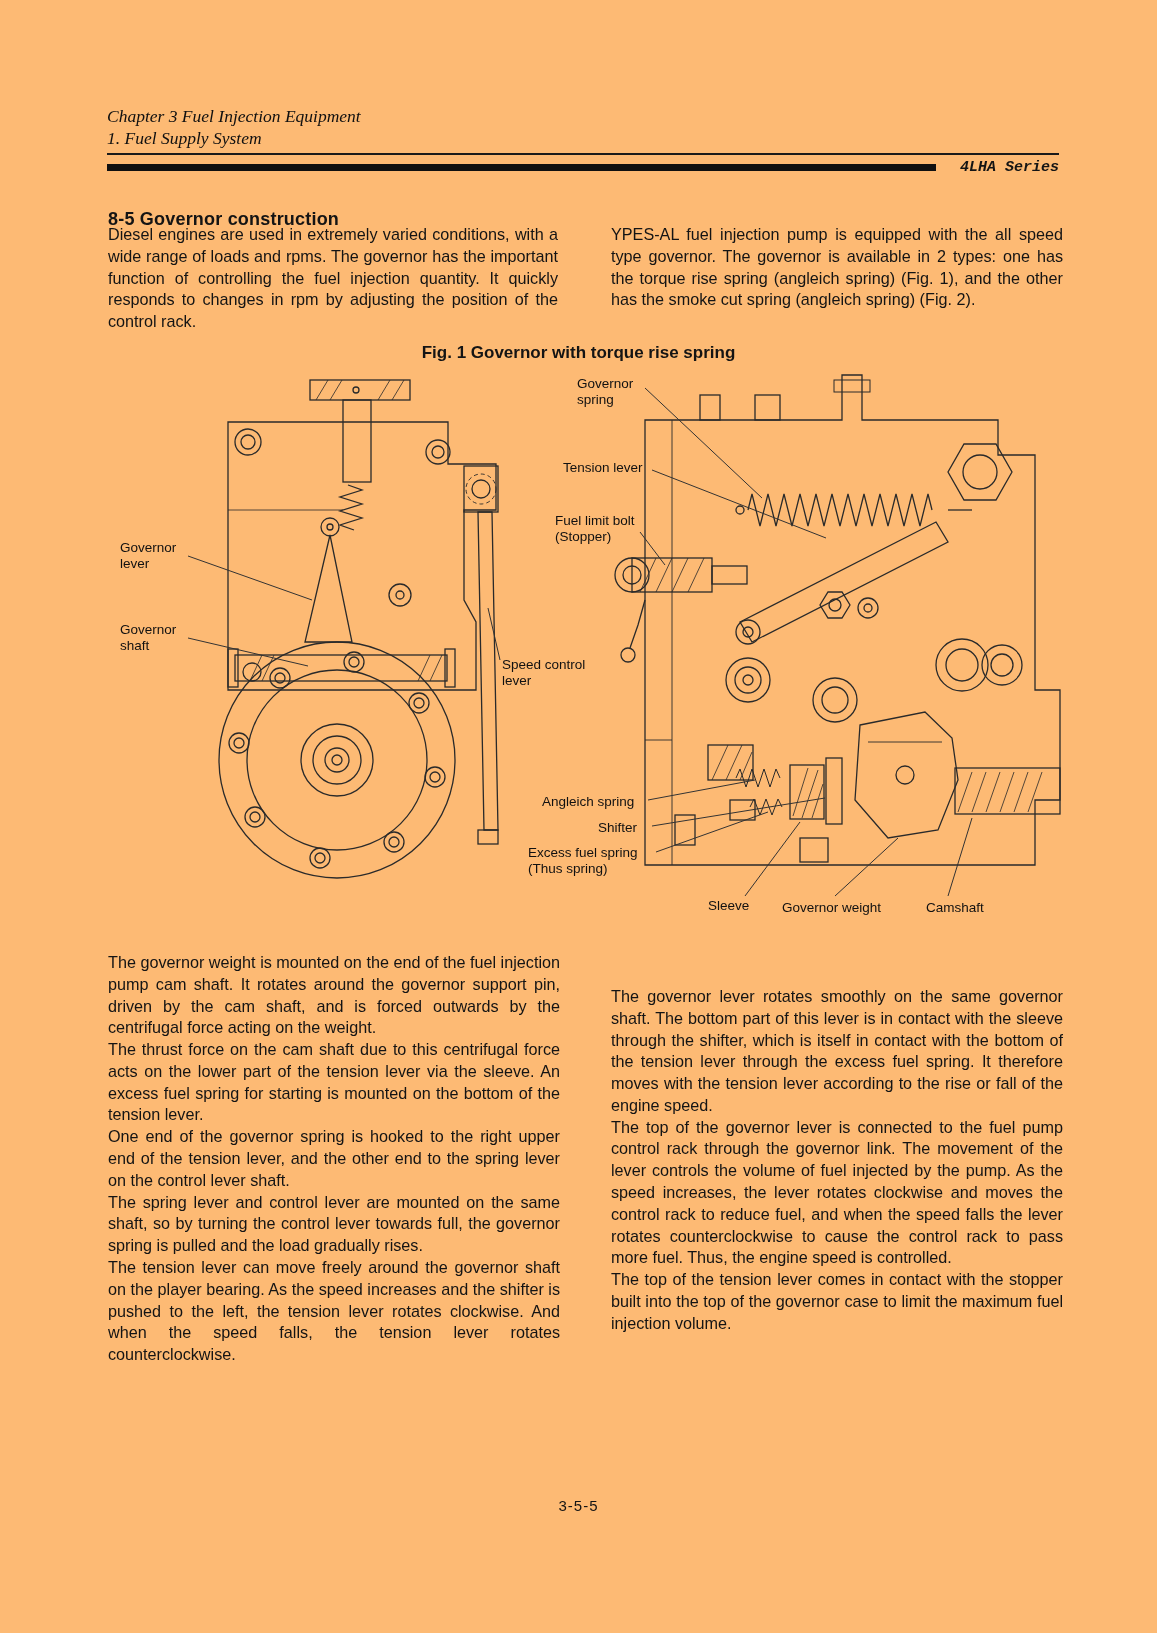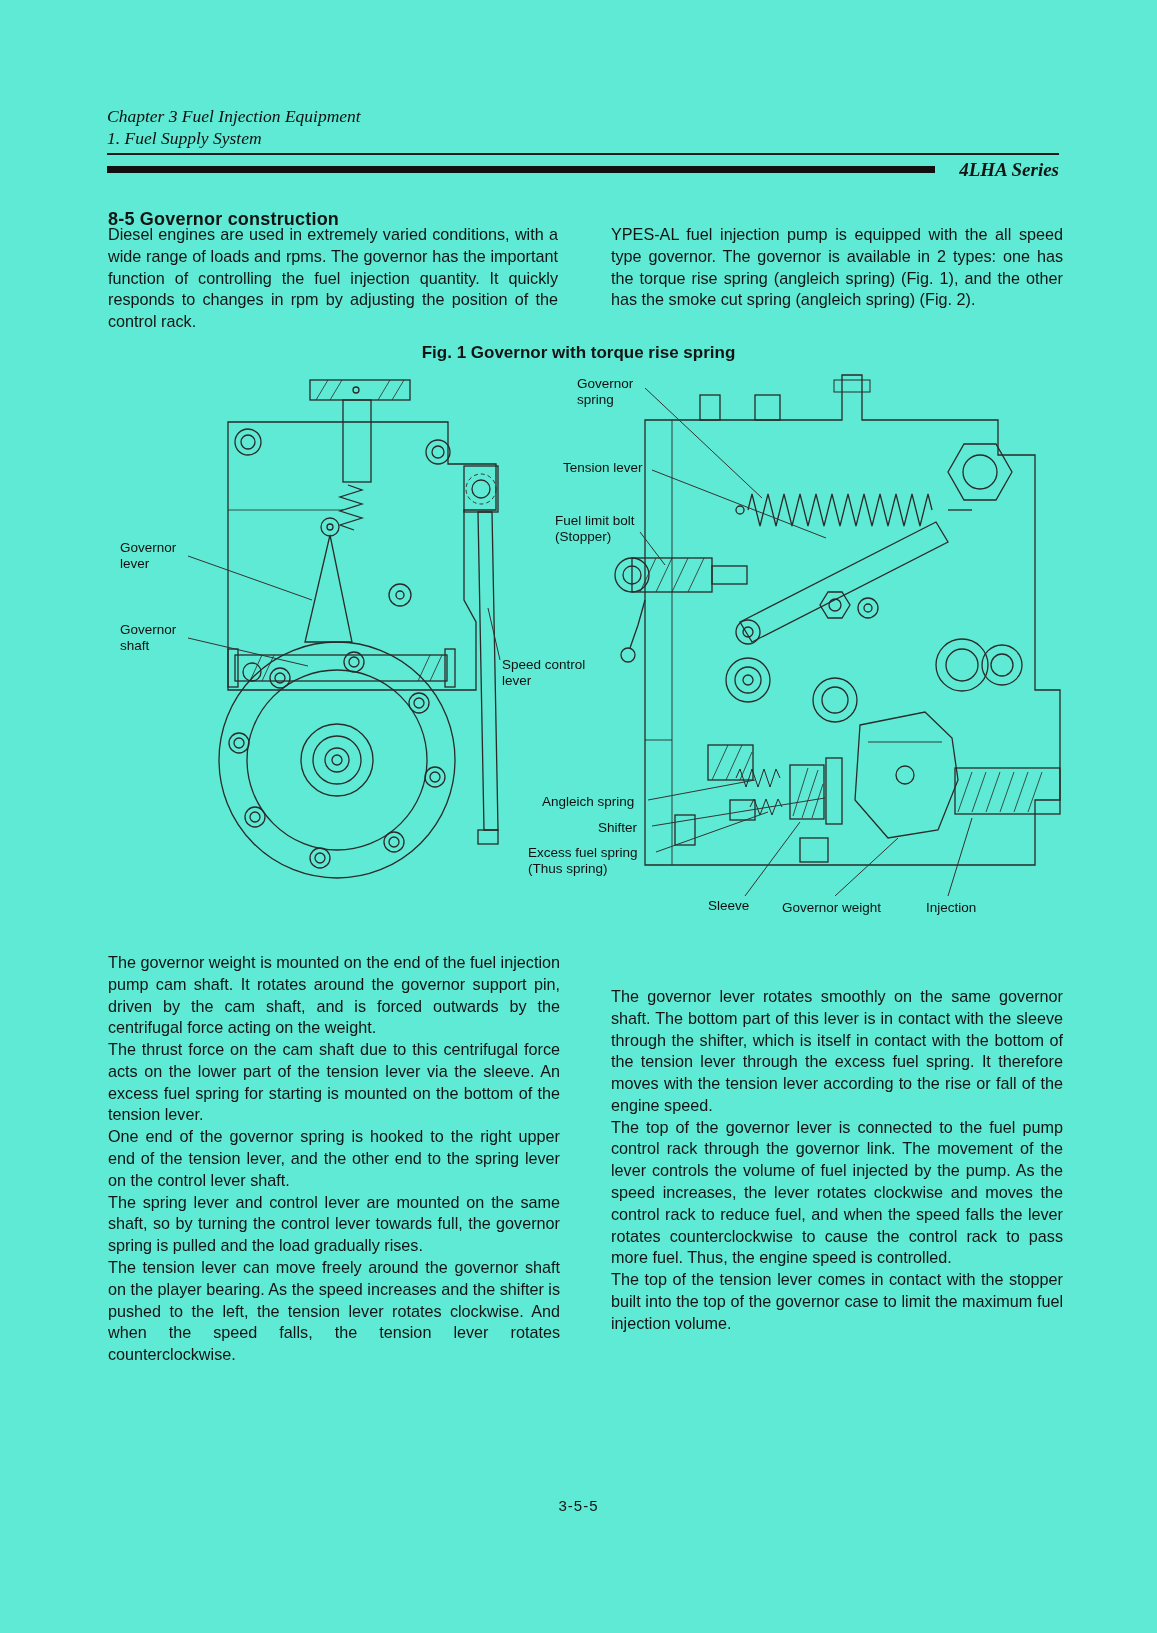--- a/index.html
+++ b/index.html
@@ -1,37 +1,37 @@
 <!DOCTYPE html>
 <html><head>
 <meta charset="utf-8">
 <title>Manual Page</title>
 <style>
   html,body{margin:0;padding:0;background:#d9d9d4;}
   .page{
     position:relative;
     width:1157px;height:1633px;
-    background:#5eead4;
+    background:#fdba74;
     margin:0 auto;
     font-family:"Liberation Sans",sans-serif;
     color:#141414;
     overflow:hidden;
   }
   
   .pagehead{position:absolute;left:107px;top:106px;width:952px;}
   .head-lines{border-bottom:2px solid #1a1a1a;padding-bottom:3px;}
   .head-line{
     font-family:"Liberation Serif",serif;
     font-style:italic;font-size:17.5px;line-height:1.25;color:#101010;
   }
   .rule-row{display:flex;align-items:center;margin-top:4px;}
   .thick-rule{flex:1;height:7px;background:#101010;}
   .series{
-    font-family:Liberation Serif, serif;font-style:italic;font-weight:bold;
-    font-size:19px;margin-left:24px;white-space:nowrap;
+    font-family:Liberation Mono, monospace;font-style:italic;font-weight:bold;
+    font-size:15px;margin-left:24px;white-space:nowrap;
   }
   
   .section-title{
     position:absolute;left:108px;top:194px;
     font-size:18px;font-weight:bold;letter-spacing:.2px;
   }
   
   .col{position:absolute;font-size:16.2px;line-height:1.345;text-align:justify;}
   .intro-left{left:108px;top:224px;width:450px;}
   .intro-right{left:611px;top:224px;width:452px;}
@@ -260,21 +260,21 @@
     <div class="fig-label" style="left:20px;top:262px;">Governor
 shaft</div>
     <div class="fig-label" style="left:402px;top:297px;">Speed control
 lever</div>
     <div class="fig-label" style="left:442px;top:434px;">Angleich spring</div>
     <div class="fig-label" style="left:498px;top:460px;">Shifter</div>
     <div class="fig-label" style="left:428px;top:485px;">Excess fuel spring
 (Thus spring)</div>
     <div class="fig-label" style="left:608px;top:538px;">Sleeve</div>
     <div class="fig-label" style="left:682px;top:540px;">Governor weight</div>
-    <div class="fig-label" style="left:826px;top:540px;">Injection</div>
+    <div class="fig-label" style="left:826px;top:540px;">Camshaft</div>
   </div>
 
   <div class="col body-left">
     <p>The governor weight is mounted on the end of the fuel injection pump cam shaft. It rotates around the governor support pin, driven by the cam shaft, and is forced outwards by the centrifugal force acting on the weight.</p>
     <p>The thrust force on the cam shaft due to this centrifugal force acts on the lower part of the tension lever via the sleeve. An excess fuel spring for starting is mounted on the bottom of the tension lever.</p>
     <p>One end of the governor spring is hooked to the right upper end of the tension lever, and the other end to the spring lever on the control lever shaft.</p>
     <p>The spring lever and control lever are mounted on the same shaft, so by turning the control lever towards full, the governor spring is pulled and the load gradually rises.</p>
     <p>The tension lever can move freely around the governor shaft on the player bearing. As the speed increases and the shifter is pushed to the left, the tension lever rotates clockwise. And when the speed falls, the tension lever rotates counterclockwise.</p>
   </div>
   <div class="col body-right">

